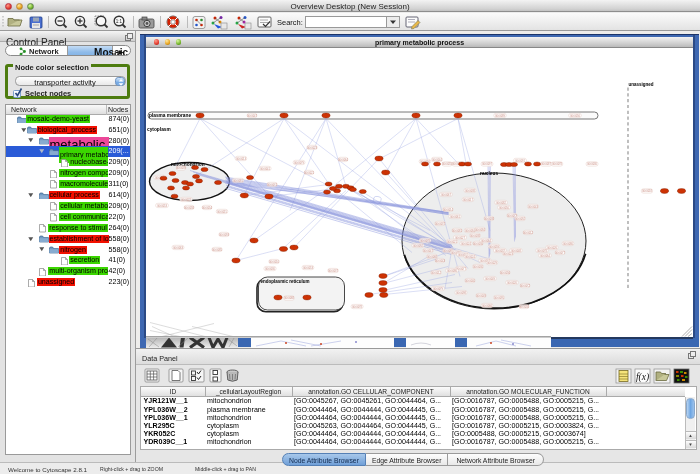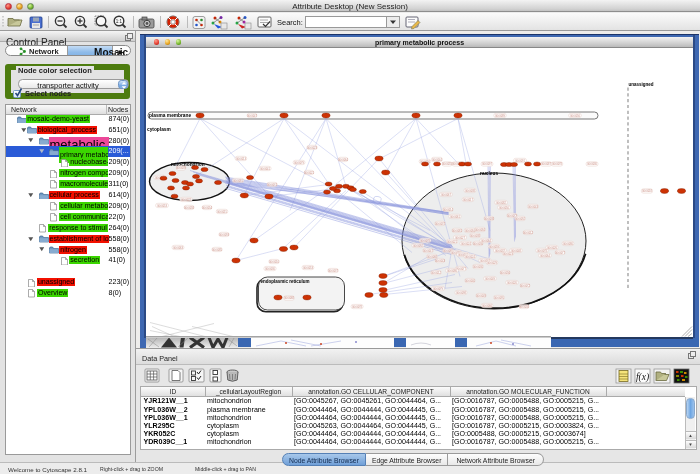--- a/index.html
+++ b/index.html
@@ -4,21 +4,21 @@
 * { margin:0; padding:0; box-sizing:border-box; }
 html,body { width:700px; height:474px; overflow:hidden; }
 body { font-family:"Liberation Sans", sans-serif; background:#ececec; position:relative; }
 .abs { position:absolute; }
 </style></head><body>
 
 <div class="abs" style="left:0;top:0;width:700px;height:12px;background:linear-gradient(#f3f3f3,#d2d2d2 80%,#c2c2c2);border-bottom:1px solid #8e8e8e;">
  <div class="abs" style="left:5px;top:2.5px;width:7px;height:7px;border-radius:50%;background:radial-gradient(circle at 35% 30%, #ff9a8a, #e33d30 60%, #9e1a10);border:0.5px solid #b34;"></div>
  <div class="abs" style="left:16px;top:2.5px;width:7px;height:7px;border-radius:50%;background:radial-gradient(circle at 35% 30%, #ffe9a0, #e8a420 60%, #9a6a00);border:0.5px solid #b84;"></div>
  <div class="abs" style="left:27px;top:2.5px;width:7px;height:7px;border-radius:50%;background:radial-gradient(circle at 35% 30%, #d8f7a0, #77b62f 60%, #3f7200);border:0.5px solid #685;"></div>
- <div class="abs" style="left:0;top:1.5px;width:700px;text-align:center;font-size:8px;color:#222;">Attribute Desktop (New Session)</div>
+ <div class="abs" style="left:0;top:1.5px;width:700px;text-align:center;font-size:8px;color:#222;">Overview Desktop (New Session)</div>
 </div>
 
 <div class="abs" style="left:0;top:13px;width:700px;height:18px;background:linear-gradient(#fbfbfb,#e3e3e3);border-bottom:1px solid #9a9a9a;"></div>
 <svg class="abs" style="left:0;top:13px;" width="700" height="18" viewBox="0 0 700 18">
  <line x1="3" y1="3" x2="3" y2="15" stroke="#aaa" stroke-width="1" stroke-dasharray="1.5,1.5"></line>
 
  <path d="M8 13 L10 7 L22 7 L20 13 Z" fill="#c8c89a" stroke="#6b6b40" stroke-width="0.8"></path>
  <path d="M8 13 L8 5.5 L13 5.5 L14 7 L19.5 7" fill="#b0b080" stroke="#6b6b40" stroke-width="0.8"></path>
 
  <rect x="30" y="4" width="12" height="11" rx="1" fill="#4a6fd0" stroke="#22408a" stroke-width="0.8"></rect>
@@ -120,21 +120,21 @@
      <div class="abs" style="left:23px;top:1px;font-size:7.5px;font-weight:bold;color:#222;">Network</div>
    </div>
    <div class="abs" style="left:62px;top:0;width:45px;height:11px;background:linear-gradient(#c4dcf5,#8fbbe9 55%,#7fb0e4);border-right:1px solid #9a9a9a;">
      <div class="abs" style="left:0;top:1px;width:60px;text-align:right;font-size:10px;font-weight:bold;color:#111;">Mosaic</div>
    </div>
    <div class="abs" style="left:107px;top:0;width:19px;height:11px;">
      <div class="abs" style="left:6px;top:1.5px;font-size:6px;color:#111;">▶</div>
    </div>
  </div>
 
- <div class="abs" style="left:5px;top:33px;width:125px;height:35px;border:6px solid #4d7c0f;border-radius:3px;">
+ <div class="abs" style="left:5px;top:33px;width:125px;height:35px;border:3px solid #4d7c0f;border-radius:3px;">
    <div class="abs" style="left:5px;top:-4px;background:#e3e3e3;padding:0 2px;font-size:7.5px;font-weight:bold;color:#222;">Node color selection</div>
    <div class="abs" style="left:7px;top:9px;width:111px;height:9.5px;background:linear-gradient(#fff,#e9e9e9);border:1px solid #9a9a9a;border-radius:4.5px;">
      <div class="abs" style="left:0;top:0.5px;width:98px;text-align:center;font-size:7.5px;color:#111;">transporter activity</div>
      <div class="abs" style="right:0.5px;top:0.4px;width:10px;height:8.7px;background:linear-gradient(#d5e7fa,#6fa5e2 70%,#8ab8ea);border-radius:3.2px;border:0.5px solid #6d94c4;">
           <svg width="10" height="8.7" viewBox="0 0 10 8.7" style="display:block;">
             <path d="M5 0.9 L7.4 3.4 L2.6 3.4 Z" fill="#fff"></path>
             <path d="M5 7.8 L7.4 5.3 L2.6 5.3 Z" fill="#fff"></path>
           </svg>
         </div>
    </div>
@@ -275,35 +275,35 @@
       <div class="abs" style="left:102.5px;top:1.3px;font-size:7.1px;color:#000;white-space:nowrap;">558(0)</div>
     </div>
     <div class="abs" style="left:0;top:150.2px;width:140px;height:10.90px;">
       <svg class="abs" style="left:55.2px;top:1.5px;" width="7" height="8.5" viewBox="0 0 7 8.5">
         <path d="M0.5 0.5 L4.5 0.5 L6.5 2.5 L6.5 8 L0.5 8 Z" fill="#fff" stroke="#888" stroke-width="0.7"></path>
         <path d="M4.5 0.5 L4.5 2.5 L6.5 2.5" fill="none" stroke="#888" stroke-width="0.7"></path>
       </svg>
       <div class="abs" style="left:63.3px;top:1.3px;font-size:7.1px;color:#000;background:#3bd600;padding:0 1px;white-space:nowrap;max-width:39px;overflow:hidden;">secretion</div>
       <div class="abs" style="left:102.5px;top:1.3px;font-size:7.1px;color:#000;white-space:nowrap;">41(0)</div>
     </div>
+    <div class="abs" style="left:0;top:161.1px;width:124px;height:10.90px;">
+      <svg class="abs" style="left:32.9px;top:1.5px;" width="7" height="8.5" viewBox="0 0 7 8.5">
+        <path d="M0.5 0.5 L4.5 0.5 L6.5 2.5 L6.5 8 L0.5 8 Z" fill="#fff" stroke="#888" stroke-width="0.7"></path>
+        <path d="M4.5 0.5 L4.5 2.5 L6.5 2.5" fill="none" stroke="#888" stroke-width="0.7"></path>
+      </svg>
+      <div class="abs" style="left:42.3px;top:1.3px;font-size:7.1px;color:#000;background:#3bd600;padding:0 1px;white-space:nowrap;max-width:60px;overflow:hidden;">multi-organism pro</div>
+      <div class="abs" style="left:102.5px;top:1.3px;font-size:7.1px;color:#000;white-space:nowrap;">42(0)</div>
+    </div>
     <div class="abs" style="left:0;top:172.0px;width:124px;height:10.90px;">
       <svg class="abs" style="left:22.3px;top:1.5px;" width="7" height="8.5" viewBox="0 0 7 8.5">
         <path d="M0.5 0.5 L4.5 0.5 L6.5 2.5 L6.5 8 L0.5 8 Z" fill="#fff" stroke="#888" stroke-width="0.7"></path>
         <path d="M4.5 0.5 L4.5 2.5 L6.5 2.5" fill="none" stroke="#888" stroke-width="0.7"></path>
       </svg>
       <div class="abs" style="left:30.9px;top:1.3px;font-size:7.1px;color:#000;background:#f21000;padding:0 1px;white-space:nowrap;max-width:71px;overflow:hidden;">unassigned</div>
       <div class="abs" style="left:102.5px;top:1.3px;font-size:7.1px;color:#000;white-space:nowrap;">223(0)</div>
-    </div>
-    <div class="abs" style="left:0;top:182.9px;width:124px;height:10.90px;">
-      <svg class="abs" style="left:22.3px;top:1.5px;" width="7" height="8.5" viewBox="0 0 7 8.5">
-        <path d="M0.5 0.5 L4.5 0.5 L6.5 2.5 L6.5 8 L0.5 8 Z" fill="#fff" stroke="#888" stroke-width="0.7"></path>
-        <path d="M4.5 0.5 L4.5 2.5 L6.5 2.5" fill="none" stroke="#888" stroke-width="0.7"></path>
-      </svg>
-      <div class="abs" style="left:30.9px;top:1.3px;font-size:7.1px;color:#000;background:#3bd600;padding:0 1px;white-space:nowrap;max-width:71px;overflow:hidden;">Overview</div>
-      <div class="abs" style="left:102.5px;top:1.3px;font-size:7.1px;color:#000;white-space:nowrap;">8(0)</div>
     </div>
   </div>
 <div class="abs" style="left:136px;top:31px;width:564px;height:316.5px;background:#eeedeb;"></div>
 <div class="abs" style="left:146px;top:337.6px;width:553px;height:9.9px;background:#3a67b2;"></div>
 <div class="abs" style="left:146px;top:337px;width:92px;height:10.5px;background:linear-gradient(#b2b2b2,#eeeeee);"></div>
 <svg class="abs" style="left:146px;top:336px;" width="92" height="12" viewBox="0 0 92 12">
  <path d="M15 11.5 L23 1.5 L31 11.5 Z" fill="#333"></path>
  <path d="M35 1.5 L39 1.5 L37.5 11.5 L33.5 11.5 Z" fill="#333"></path>
  <path d="M44 1.5 L58 11.5 M58 1.5 L44 11.5" stroke="#333" stroke-width="3.2"></path>
  <path d="M63 1.5 L67 11.5 L72 3 L77 11.5 L81 1.5" stroke="#333" stroke-width="3" fill="none"></path>

